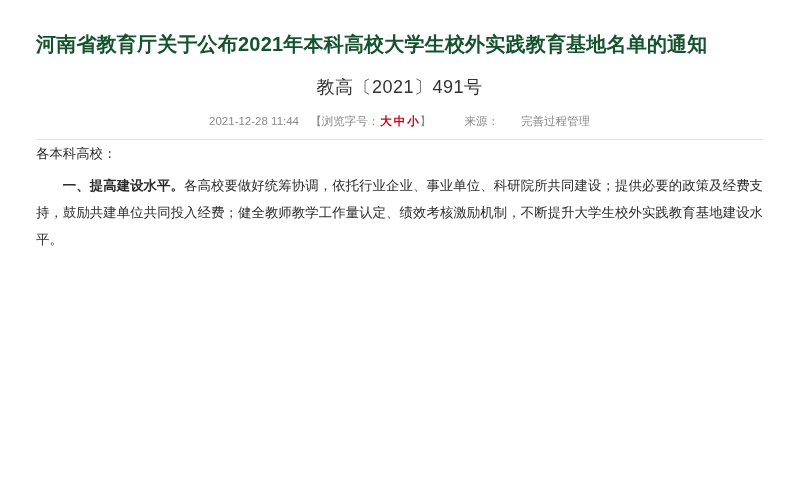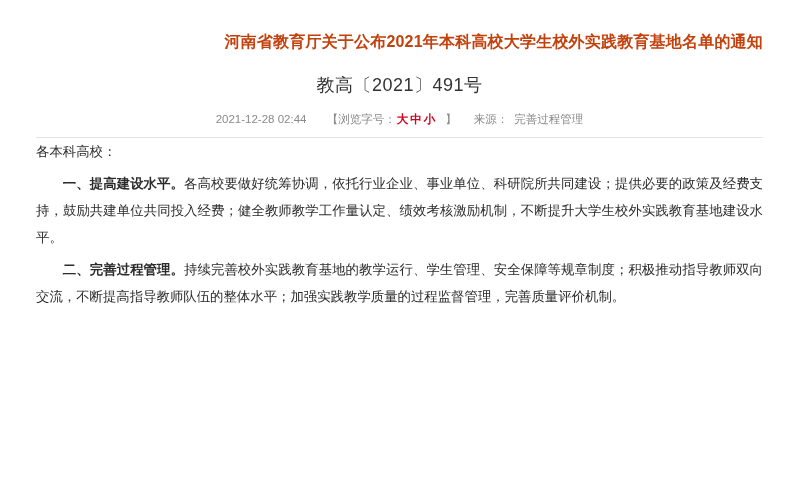--- a/index.html
+++ b/index.html
@@ -15,24 +15,24 @@
     color: #222222;
     overflow: hidden;
   }
   .page {
     width: 799px;
     height: 494px;
     padding: 0 36px;
     position: relative;
   }
   .doc-title {
-    text-align: right;
-    font-size: 16px;
+    text-align: left;
+    font-size: 20px;
     font-weight: bold;
-    color: #c2410c;
+    color: #14532d;
     line-height: 30px;
     padding-top: 16px;
     letter-spacing: 0.2px;
   }
   .doc-number {
     text-align: center;
     font-size: 18px;
     color: #333333;
     margin-top: 16px;
     letter-spacing: 0.5px;
@@ -44,24 +44,24 @@
     margin-top: 15px;
     padding-bottom: 10px;
     border-bottom: 1px solid #e3e3e3;
   }
   .meta-date { color: #8a8a8a; }
   .fontsize-box {
     display: inline-block;
     margin: 0 8px;
     color: #8a8a8a;
   }
-  .fontsize-box .lbl { color: #8a8a8a; margin-left: 9px; }
+  .fontsize-box .lbl { color: #8a8a8a; }
   .fontsize-box .sizes { color: #d0021b; font-weight: bold; margin-top: 44px; }
   .fontsize-box .sizes span { margin: 0 1px; }
-  .source { color: #8a8a8a; margin-left: 6px; }
+  .source { color: #8a8a8a; margin-left: 22px; }
   .body-text {
     font-size: 13.4px;
     line-height: 27px;
     color: #2b2b2b;
     text-align: justify;
   }
   .body-text p {
     margin: 0 0 5px 0;
   }
   .indent { text-indent: 2em; }
@@ -70,27 +70,26 @@
 </head>
 <body>
 
 <div class="page">
 
   <h1 class="doc-title">河南省教育厅关于公布2021年本科高校大学生校外实践教育基地名单的通知</h1>
 
   <div class="doc-number">教高〔2021〕491号</div>
 
   <div class="meta-bar">
-    <span class="meta-date">2021-12-28 02:44</span>
+    <span class="meta-date">2021-12-28 11:44</span>
     <span class="fontsize-box">
       <span class="lbl">【浏览字号：</span><span class="sizes"><span>大</span><span>中</span><span>小</span></span><span class="lbl">】</span>
     </span>
     <span class="source">来源：</span><span class="source">完善过程管理</span>
   </div>
 
   <div class="body-text">
     <p>各本科高校：</p>
     <p class="indent"><span class="lead-bold">一、提高建设水平。</span><span>各高校要做好统筹协调，依托行业企业、事业单位、科研院所共同建设；提供必要的政策及经费支持，鼓励共建单位共同投入经费；健全教师教学工作量认定、绩效考核激励机制，不断提升大学生校外实践教育基地建设水平。</span></p>
-    <p class="indent"><span class="lead-bold">二、完善过程管理。</span><span>持续完善校外实践教育基地的教学运行、学生管理、安全保障等规章制度；积极推动指导教师双向交流，不断提高指导教师队伍的整体水平；加强实践教学质量的过程监督管理，完善质量评价机制。</span></p>
 
   </div>
 
 </div>
 
 </body></html>

